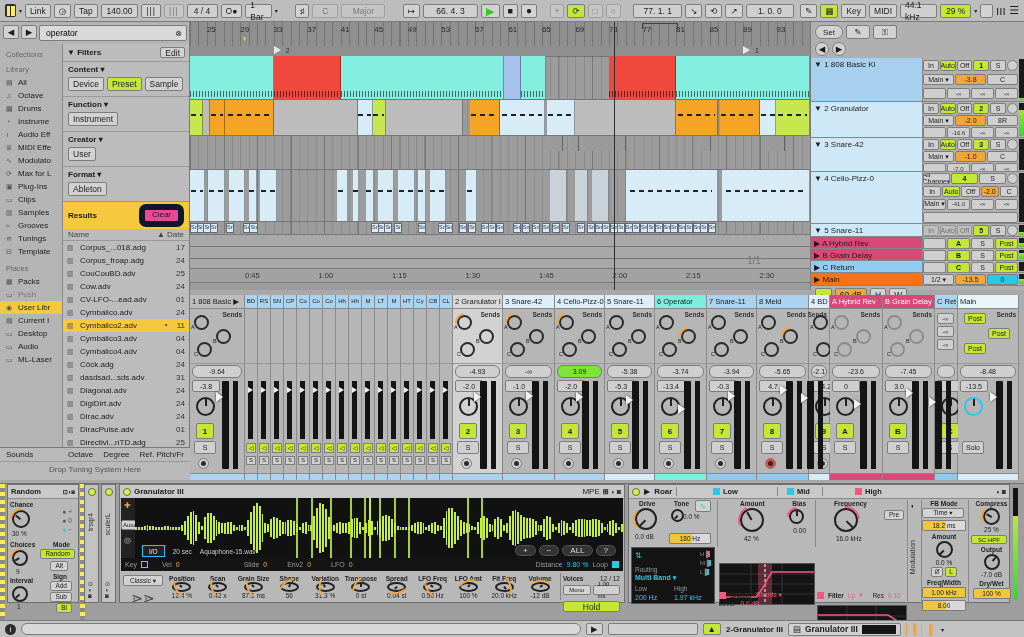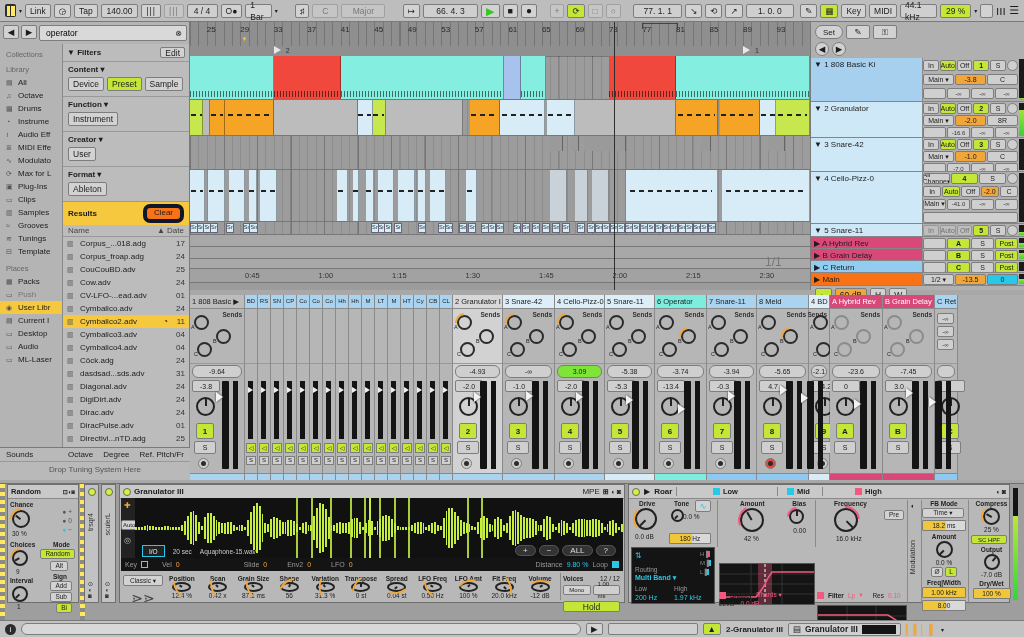--- a/index.html
+++ b/index.html
@@ -30,21 +30,21 @@
   .srow .dot{width:7px;height:7px;border-radius:2px;flex:none}
   .srow .sic{width:9px;color:#555;font-size:7px;flex:none}
   .ssel{background:#f5c83d}
   .sdim{color:#777}
   #browpane{position:absolute;left:62px;top:22px;right:0;bottom:32px;background:#bcbcbc;border-left:1px solid #8a8a8a;overflow:hidden}
   .fgroup{border-bottom:1px solid #999;padding:3px 5px 5px}
   .fgtitle{font-weight:bold;margin-bottom:3px}
   .fopts{display:flex;gap:3px}
   #filtershead{display:flex;justify-content:space-between;align-items:center;padding:3px 4px;border-bottom:1px solid #999}
   #resultshead{background:#f5c83d;display:flex;justify-content:space-between;align-items:center;padding:2px 5px;font-weight:bold}
-  #clearbtn{background:#f97316;border:4px solid #0f172a;border-radius:7px;padding:0 7px;height:11px;line-height:10px;font-weight:normal}
+  #clearbtn{background:#ec4899;border:6px solid #0f172a;border-radius:7px;padding:0 7px;height:11px;line-height:10px;font-weight:normal}
   #colhead{display:flex;justify-content:space-between;padding:1px 5px;border-bottom:1px solid #999;color:#444}
   .frow{display:flex;align-items:center;height:13px;padding:0 4px;gap:3px;white-space:nowrap}
   .frow .fic{color:#555;font-size:7px;width:10px;flex:none}
   .frow .fname{flex:1;overflow:hidden}
   .frow .fdate{width:14px;text-align:right;color:#333}
   .fsel{background:#f5c83d}
   #tuningbar{position:absolute;left:0;bottom:0;width:190px;height:32px;background:#b9b9b9;border-top:1px solid #7a7a7a}
   
   #arrange{left:190px;top:22px;width:620px;height:268px;background:#9c9c9c;overflow:hidden}
   #ruler{position:absolute;left:0;top:0;width:620px;height:24px;background:#8f8f8f;border-bottom:1px solid #6e6e6e;
@@ -605,21 +605,21 @@
         <span class="ttick" style="left: 128.5px;">1:00</span>
         <span class="ttick" style="left: 202px;">1:15</span>
         <span class="ttick" style="left: 275.5px;">1:30</span>
         <span class="ttick" style="left: 349px;">1:45</span>
         <span class="ttick" style="left: 422.5px;">2:00</span>
         <span class="ttick" style="left: 496px;">2:15</span>
         <span class="ttick" style="left: 569.5px;">2:30</span>
       </div>
     </div>
   <div id="playhead" style="left:424px"></div>
-  <div class="abs" style="left:575px;top:233px;font-size:12px;color:#777;font-weight:normal">1/1</div>
+  <div class="abs" style="left:557px;top:233px;font-size:10px;color:#777;font-weight:normal">1/1</div>
 </div>
 
 <div id="headers" class="abs">
   <div id="hdrtop">
     <span class="pill">Set</span>
     <span class="btn" style="width:24px">✎</span>
     <span class="btn" style="width:24px">⚿</span>
   </div>
   <div style="display:flex;gap:3px;padding:0 4px 2px">
     <span class="btn" style="width:14px;border-radius:50%">◀</span>
@@ -1380,20 +1380,43 @@
         </div>
         <div class="mnum">C</div>
         <div class="msolo" style="top: 62px;">S</div>
         <div class="mfader">
           <i class="fbar"></i>
           <i class="ftri" style="top: 18%;"></i>
           <i class="mmeter" style="--m: 0%;"></i>
         </div>
       </div>
       <div class="mcolor" style="background: rgb(143, 200, 240);"></div>
+    </div>
+    <div class="mstrip" style="width: 61px;">
+      <div class="mname" style="background: rgb(232, 244, 250);">Main</div>
+      <div class="msends">
+        <span class="sendlab">Sends</span>
+        <span class="mbtn postb" style="position: absolute; width: 22px; left: 6px; top: 4px;">Post</span>
+        <span class="mbtn postb" style="position: absolute; width: 22px; left: 30px; top: 19px;">Post</span>
+        <span class="mbtn postb" style="position: absolute; width: 22px; left: 6px; top: 34px;">Post</span>
+      </div>
+      <div class="mpeak">-8.48</div>
+      <div class="mbody">
+        <div class="mvol">-13.5</div>
+        <div class="panknob cyanring">
+          <i></i>
+        </div>
+        <div class="msolo">Solo</div>
+        <div class="mfader">
+          <i class="fbar"></i>
+          <i class="ftri" style="top: 13%;"></i>
+          <i class="mmeter" style="--m: 60%;"></i>
+        </div>
+      </div>
+      <div class="mcolor" style="background: rgb(216, 236, 248);"></div>
     </div>
   </div>
 
 <div id="devices" class="abs">
   <div class="autostrip" style="left:0"></div>
   <div class="autostrip" style="left:80px"></div>
 
   <div class="dev" id="randomdev" style="left:7px;width:72px">
     <div class="dtitle">
       <span style="font-size:7.5px">Random</span>

